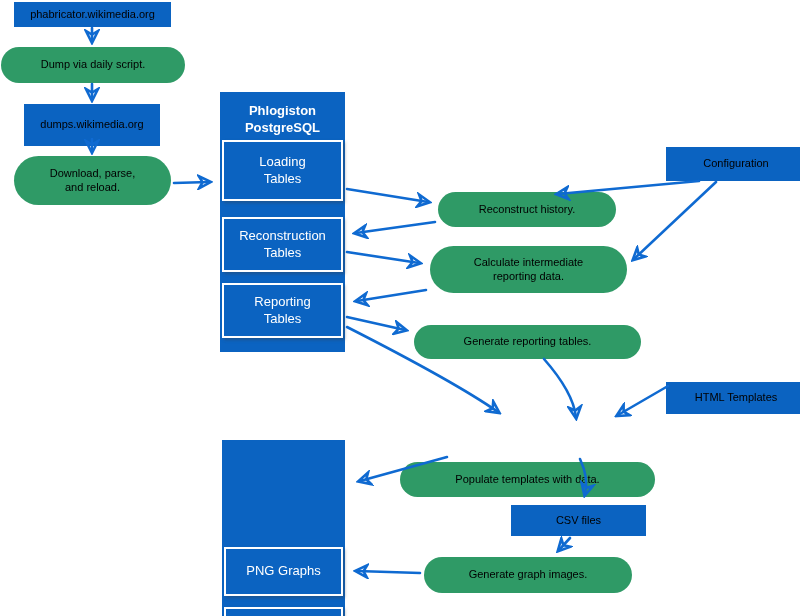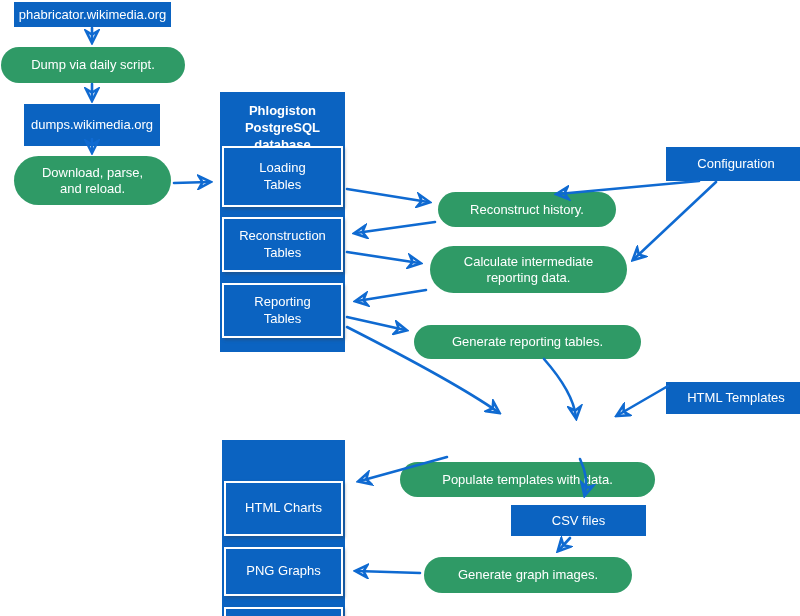--- a/index.html
+++ b/index.html
@@ -2,21 +2,21 @@
 <html><head>
 <meta charset="utf-8">
 <style>
   * { margin:0; padding:0; box-sizing:border-box; }
   html,body { width:800px; height:616px; background:#ffffff; overflow:hidden; }
   body { font-family:"Liberation Sans", sans-serif; }
   #canvas { position:relative; width:800px; height:616px; background:#ffffff; overflow:hidden; }
 
   .node {
     position:absolute; display:flex; align-items:center; justify-content:center;
-    text-align:center; color:#ffffff; font-size:13px; line-height:1.22;
+    text-align:center; color:#000000; font-size:11px; line-height:1.22;
     white-space:pre-line; z-index:2;
   }
   .blue  { background:#0b63c1; }
   .green { background:#2f9a66; }
 
   
   #n-phab      { left:14px;  top:2px;   width:157px; height:25px; }
   #n-dumpscript{ left:1px;   top:47px;  width:184px; height:36px; border-radius:18px; }
   #n-dumps     { left:24px;  top:104px; width:136px; height:42px; }
   #n-download  { left:14px;  top:156px; width:157px; height:49px; border-radius:25px; }
@@ -28,21 +28,21 @@
     position:absolute; left:0; right:0; text-align:center; color:#fff;
     font-size:13px; font-weight:700; line-height:1.3; white-space:pre-line;
   }
   #g-db .group-title { top:11px; }
   .subbox {
     position:absolute; left:2px; width:121px; background:#0b63c1;
     border:2px solid #ffffff; box-shadow:2px 2px 3px rgba(60,60,60,0.35);
     display:flex; align-items:center; justify-content:center; text-align:center;
     color:#fff; font-size:13px; line-height:1.25; white-space:pre-line;
   }
-  #db-t1 { top:54px;  height:61px; }
+  #db-t1 { top:48px;  height:61px; }
   #db-t2 { top:125px; height:55px; }
   #db-t3 { top:191px; height:55px; }
 
   
   #n-reconstruct { left:438px; top:192px; width:178px; height:35px; border-radius:18px; }
   #n-calculate   { left:430px; top:246px; width:197px; height:47px; border-radius:24px; }
   #n-gentables   { left:414px; top:325px; width:227px; height:34px; border-radius:17px; }
   #n-populate    { left:400px; top:424px; width:255px; height:35px; border-radius:18px;margin-top:38px; }
   #n-gengraphs   { left:424px; top:557px; width:208px; height:36px; border-radius:18px; }
 
@@ -113,18 +113,17 @@
   <div class="node green" id="n-calculate">Calculate intermediate
 reporting data.</div>
   <div class="node green" id="n-gentables">Generate reporting tables.</div>
   <div class="node blue" id="n-config">Configuration</div>
   <div class="node blue" id="n-templates">HTML Templates</div>
   <div class="node green" id="n-populate">Populate templates with data.</div>
   <div class="node blue" id="n-csv">CSV files</div>
   <div class="node green" id="n-gengraphs">Generate graph images.</div>
 
   <div class="group" id="g-report">
-    <div class="subbox" id="rw-t1">HTML Charts</div>
     <div class="subbox" id="rw-t2">PNG Graphs</div>
     <div class="subbox" id="rw-t3"></div>
   </div>
 
 </div>
 
 </body></html>

